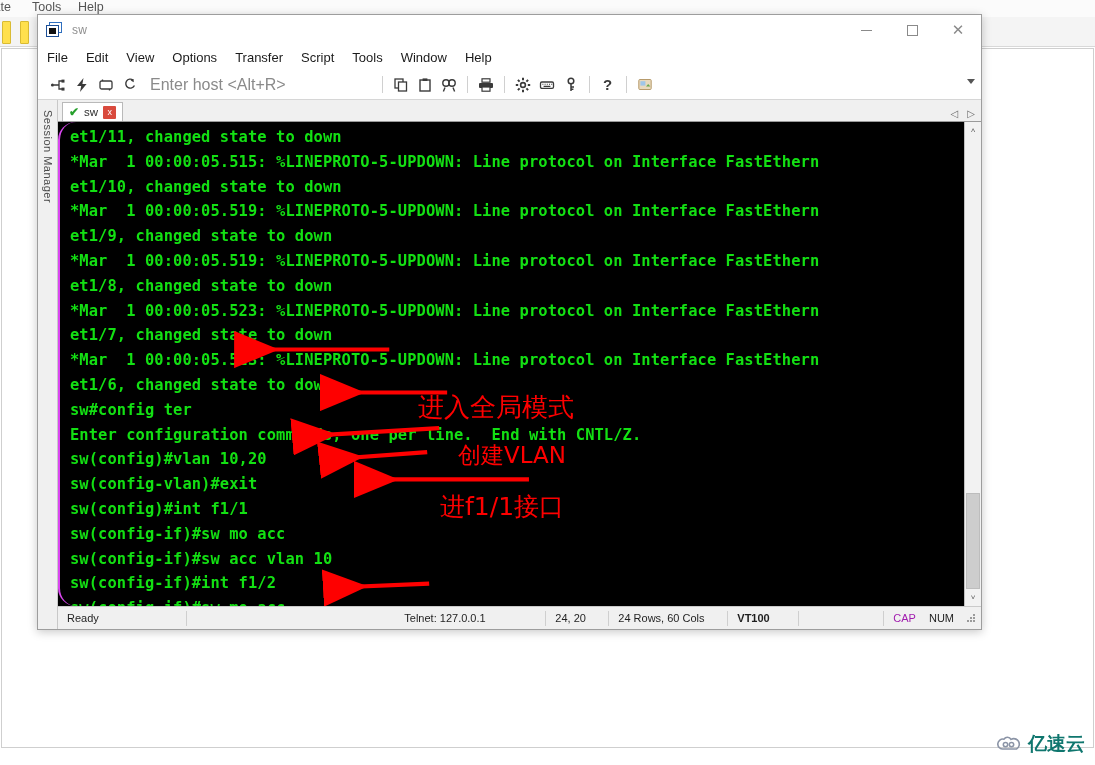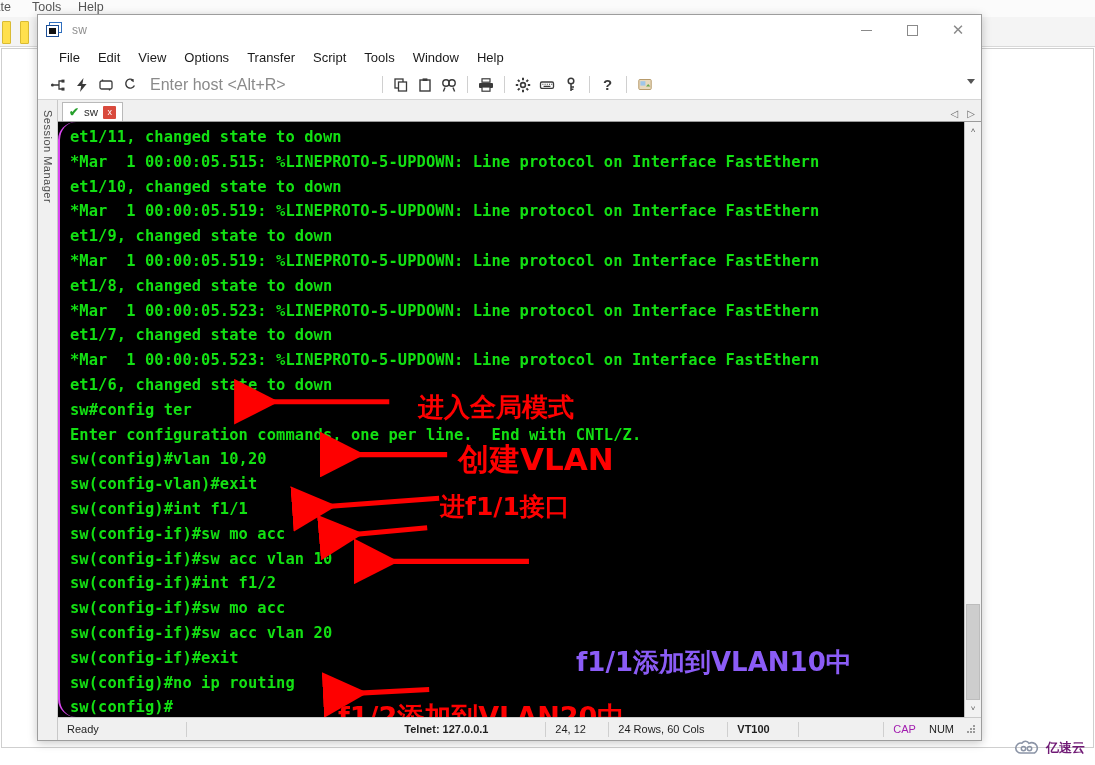--- a/index.html
+++ b/index.html
@@ -35,21 +35,21 @@
   #bg-chip2 { left: 20px; background: #ffe04d; border: 1px solid #d9bb33; }
   #bg-chip3 { left: 38px; width: 18px; background: #f2756e; border: 1px solid #d45850; }
   #bg-canvas {
     position: absolute; left: 1px; top: 48px; width: 1093px; height: 700px;
     background: #ffffff; border: 1px solid #cfcfcf;
   }
 
   
   #crt-window {
     position: absolute; left: 37px; top: 14px;
-    width: 945px; height: 727px;
+    width: 945px; height: 616px;
     background: #f0f0f0;
     border: 1px solid #9d9d9d;
     box-shadow: 0 2px 9px rgba(0,0,0,.22);
     display: flex; flex-direction: column;
   }
 
   
   #titlebar {
     height: 30px; background: #ffffff;
     display: flex; align-items: center; position: relative; flex: none;
@@ -79,21 +79,21 @@
   #btn-min { right: 92px; }
   #btn-max { right: 46px; }
   #btn-close { right: 0px; }
   .glyph-min { width: 11px; height: 1px; background: #8a8a8a; }
   .glyph-max { width: 11px; height: 11px; border: 1px solid #8a8a8a; }
   .glyph-close { font-size: 15px; line-height: 1; font-family: "DejaVu Sans", sans-serif; }
 
   
   #menubar {
     height: 25px; background: #ffffff; display: flex; align-items: center;
-    padding-left: 12px; flex: none;
+    padding-left: 0; flex: none;
   }
   .menu-item {
     font-size: 13px; color: #1b1b1b; padding: 3px 9px; white-space: nowrap;
   }
 
   
   #toolbar {
     height: 30px; background: #ffffff; border-bottom: 1px solid #d6d6d6;
     display: flex; align-items: center; padding-left: 8px; flex: none; position: relative;
   }
@@ -182,56 +182,56 @@
   }
 
   
   #anno-layer {
     position: absolute; left: 0; top: 0; width: 100%; height: 100%;
     pointer-events: none;
   }
   .anno-text {
     position: absolute; color: #fe0000;
     font-family: "DejaVu Sans", "Liberation Sans", sans-serif;
-    white-space: nowrap; line-height: 1; font-weight: bold;
+    white-space: nowrap; line-height: 1;
   }
   .anno-svg { position: absolute; left: 0; top: 0; width: 100%; height: 100%; }
 
   
   #statusbar {
     height: 23px; background: #f0f0f0; border-top: 1px solid #cacaca;
     display: flex; align-items: center; font-size: 11px; color: #1f1f1f;
     flex: none; position: relative;
   }
   .sb-cell { padding: 0 9px; height: 100%; display: flex; align-items: center; }
   .sb-div { width: 1px; height: 15px; background: #cfcfcf; }
   #sb-ready { width: 128px; }
   #sb-spacer { flex: 1; }
-  #sb-telnet { min-width: 150px; font-weight: bold; }
+  #sb-telnet { min-width: 150px; }
   #sb-pos { min-width: 62px; }
   #sb-rows { min-width: 118px; }
   #sb-term { min-width: 70px; font-weight: bold; }
   #sb-blank { min-width: 84px; }
   #sb-cap { color: #a21caf; padding-right: 4px; }
   #sb-num { color: #1f1f1f; padding-right: 10px; }
   #sb-grip {
     width: 14px; height: 14px; margin-right: 3px; position: relative;
   }
   #sb-grip i {
     position: absolute; width: 2px; height: 2px; background: #9a9a9a; display: block;
   }
 
   
   #watermark {
     position: absolute; right: 10px; bottom: 8px;
     display: flex; align-items: center; gap: 5px; color: #8e97a8;
   }
   #wm-text {
-    font-family: "DejaVu Sans", sans-serif; font-size: 13px; font-weight: bold;
-    color: #701a75;
+    font-family: "DejaVu Sans", sans-serif; font-size: 19px; font-weight: bold;
+    color: #0f766e;
   }
 </style>
 </head>
 <body>
 
 <div id="bg-window">
   <div id="bg-menubar">
     <span id="bg-m0">tate</span>
     <span id="bg-m1">Tools</span>
     <span id="bg-m2">Help</span>
@@ -423,21 +423,21 @@
 
               <line x1="380" y1="370" x2="240" y2="380" stroke="#fe0000" stroke-width="5" marker-end="url(#ah)"></line>
 
               <line x1="368" y1="399" x2="267" y2="408" stroke="#fe0000" stroke-width="5" marker-end="url(#ah)"></line>
 
               <line x1="470" y1="432" x2="302" y2="432" stroke="#fe0000" stroke-width="5" marker-end="url(#ah)"></line>
 
               <line x1="370" y1="558" x2="271" y2="563" stroke="#fe0000" stroke-width="5" marker-end="url(#ah)"></line>
             </svg>
           <div class="anno-text" style="left: 358px; top: 272px; font-size: 26px; color: rgb(254, 0, 0);">进入全局模式</div>
-              <div class="anno-text" style="left: 398px; top: 322px; font-size: 31px; color: rgb(254, 0, 0);">创建VLAN</div>
+              <div class="anno-text" style="left: 398px; top: 322px; font-size: 23px; color: rgb(254, 0, 0);">创建VLAN</div>
               <div class="anno-text" style="left: 380px; top: 372px; font-size: 25px; color: rgb(254, 0, 0);">进f1/1接口</div>
               <div class="anno-text" style="left: 516px; top: 527px; font-size: 26px; color: #8b5cf6;">f1/1添加到VLAN10中</div>
               <div class="anno-text" style="left: 278px; top: 581px; font-size: 27px; color: rgb(254, 0, 0);">f1/2添加到VLAN20中</div>
             </div>
         </div>
 
         <div id="vscroll">
           <div class="sb-btn">˄</div>
           <div id="sb-track">
             <div id="sb-thumb"></div>
@@ -445,21 +445,21 @@
           <div class="sb-btn">˅</div>
         </div>
       </div>
 
       <div id="statusbar">
         <div class="sb-cell" id="sb-ready">Ready</div>
         <div class="sb-div"></div>
         <div id="sb-spacer"></div>
         <div class="sb-cell" id="sb-telnet">Telnet: 127.0.0.1</div>
         <div class="sb-div"></div>
-        <div class="sb-cell" id="sb-pos">24, 12</div>
+        <div class="sb-cell" id="sb-pos">24, 20</div>
         <div class="sb-div"></div>
         <div class="sb-cell" id="sb-rows">24 Rows, 60 Cols</div>
         <div class="sb-div"></div>
         <div class="sb-cell" id="sb-term">VT100</div>
         <div class="sb-div"></div>
         <div class="sb-cell" id="sb-blank"></div>
         <div class="sb-div"></div>
         <div class="sb-cell" id="sb-cap">CAP</div>
         <div class="sb-cell" id="sb-num">NUM</div>
         <div id="sb-grip">

